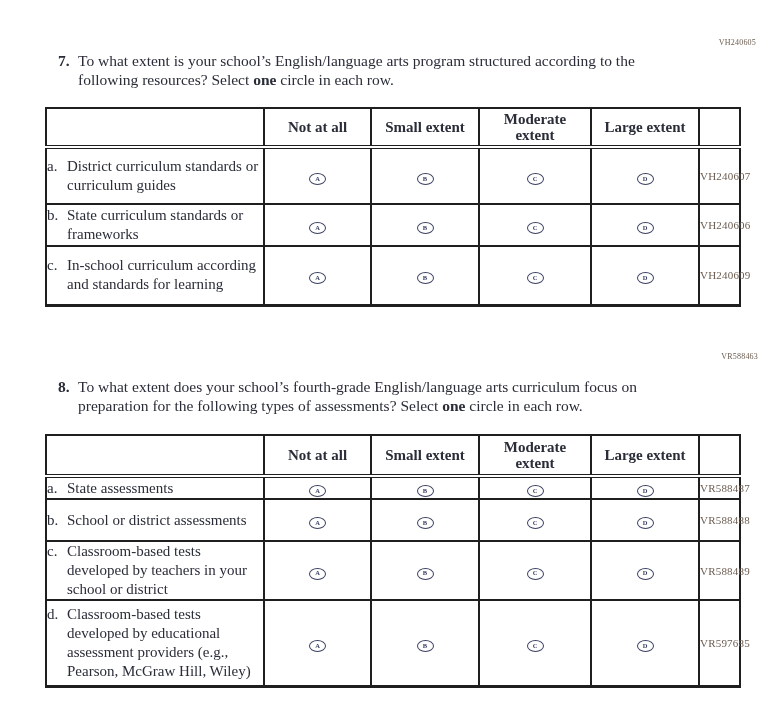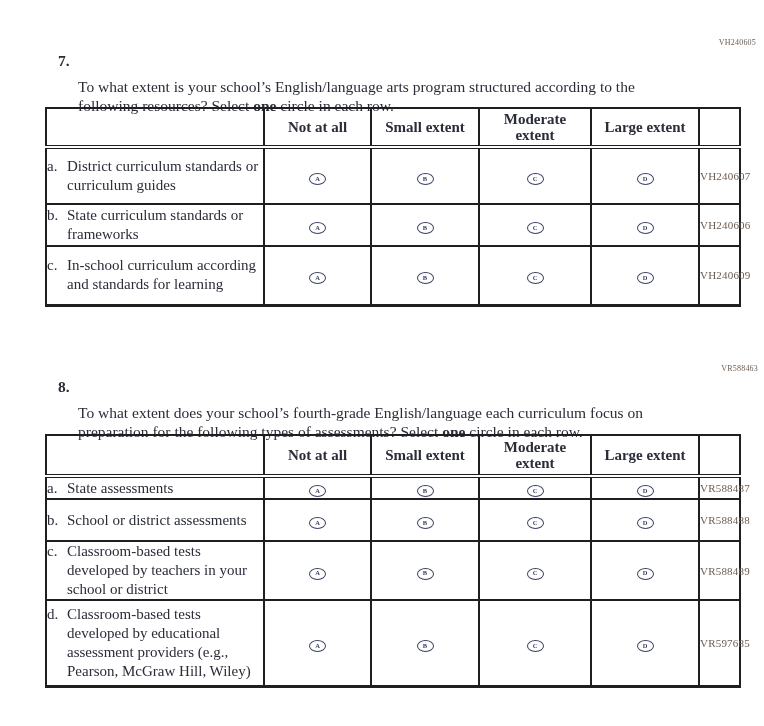--- a/index.html
+++ b/index.html
@@ -17,21 +17,21 @@
     letter-spacing:0.2px;
     color:#6b5c50;
   }
   .question {
     position:absolute;
     display:flex;
     font-size:15.5px;
     line-height:19px;
   }
   .qnum { font-weight:bold; width:20px; flex:0 0 20px; }
-  .qtext { width:600px;margin-top:26px; }
+  .qtext { width:600px; }
   .qtext b { font-weight:bold; }
 
   table.survey {
     position:absolute;
     border-collapse:collapse;
     table-layout:fixed;
     width:694px;
     border:2.5px solid #1f1f1f;
     border-bottom-width:3px;
   }
@@ -144,25 +144,25 @@
       </td>
       <td class="opt"><span class="bubble">A</span></td>
       <td class="opt"><span class="bubble">B</span></td>
       <td class="opt"><span class="bubble">C</span></td>
       <td class="opt"><span class="bubble">D</span></td>
       <td class="codecol">VH240609</td>
     </tr>
   </tbody>
 </table>
 
-<div class="page-code" style="top:364px; right:6px;">VR588463</div>
+<div class="page-code" style="top:352px; right:6px;">VR588463</div>
 
 <div class="question" style="left:58px; top:377px;">
   <span class="qnum">8.</span>
-  <span class="qtext"><span>To what extent does your school’s fourth-grade English/language each curriculum focus on preparation for the following types of assessments? Select </span><b>one</b><span> circle in each row.</span></span>
+  <span class="qtext"><span>To what extent does your school’s fourth-grade English/language arts curriculum focus on preparation for the following types of assessments? Select </span><b>one</b><span> circle in each row.</span></span>
 </div>
 
 <table class="survey" id="table-q8">
   <colgroup>
     <col style="width:218px">
       <col style="width:107px">
       <col style="width:108px">
     <col style="width:112px">
       <col style="width:108px">
       <col style="width:41px">

